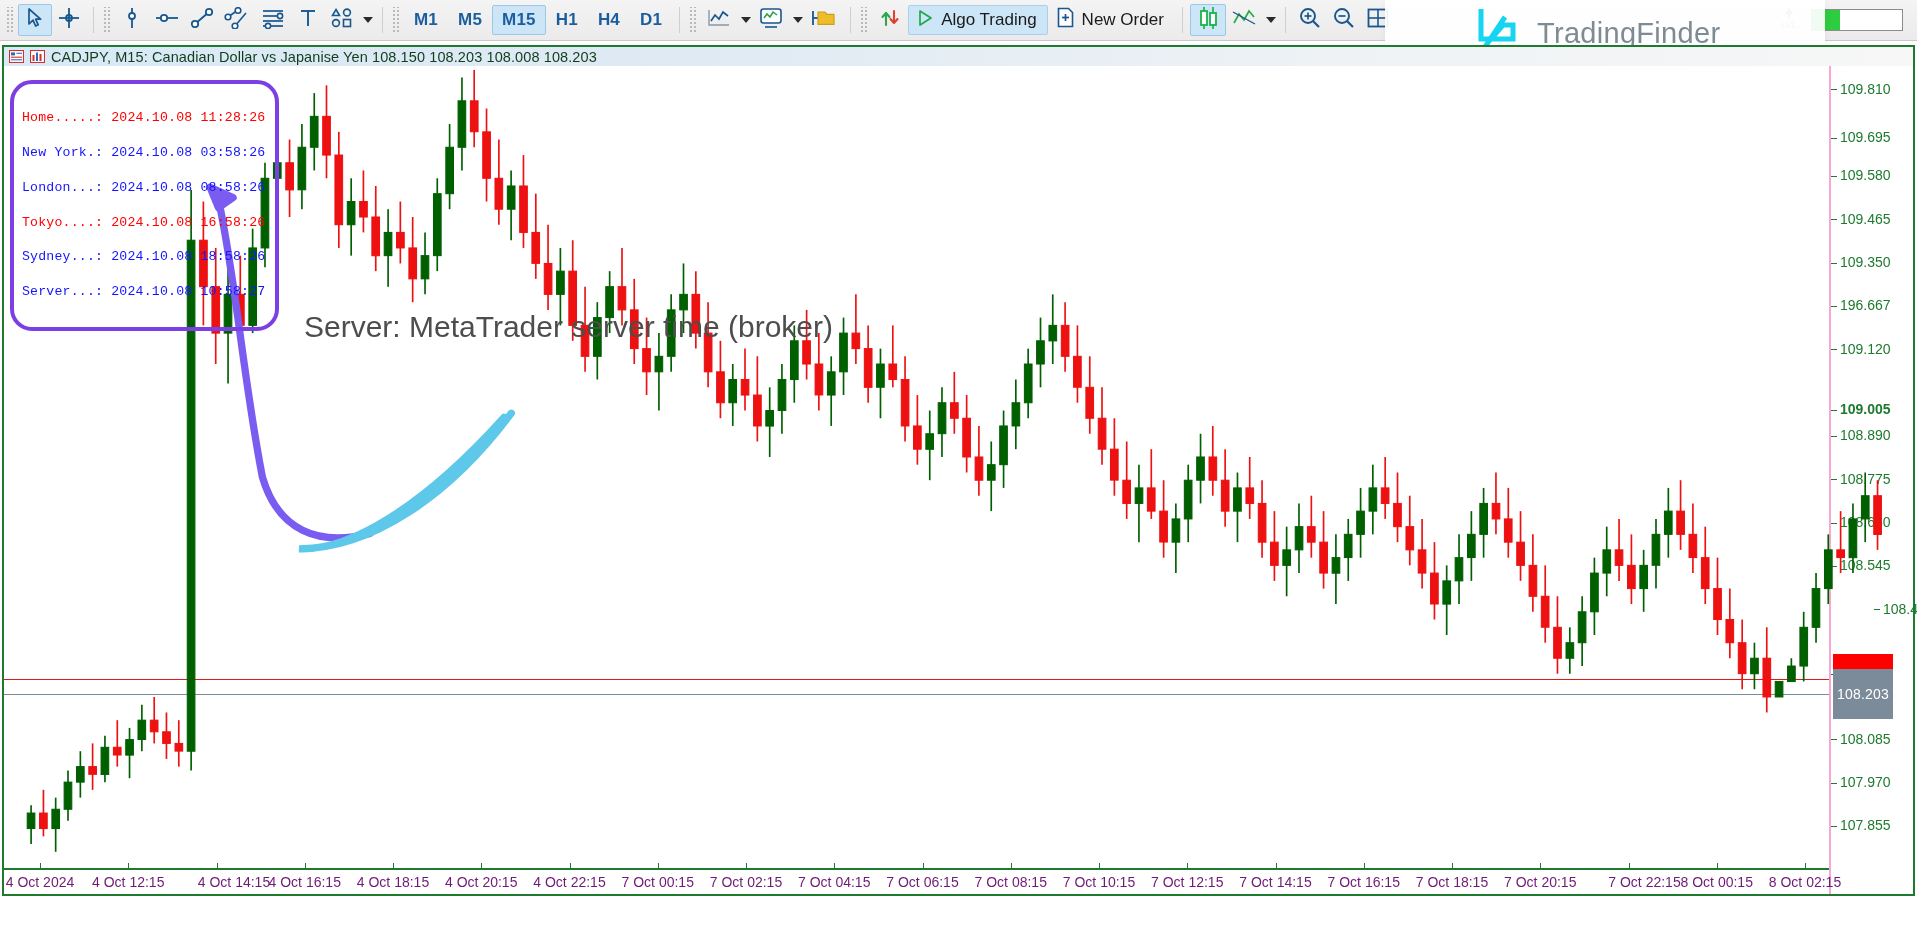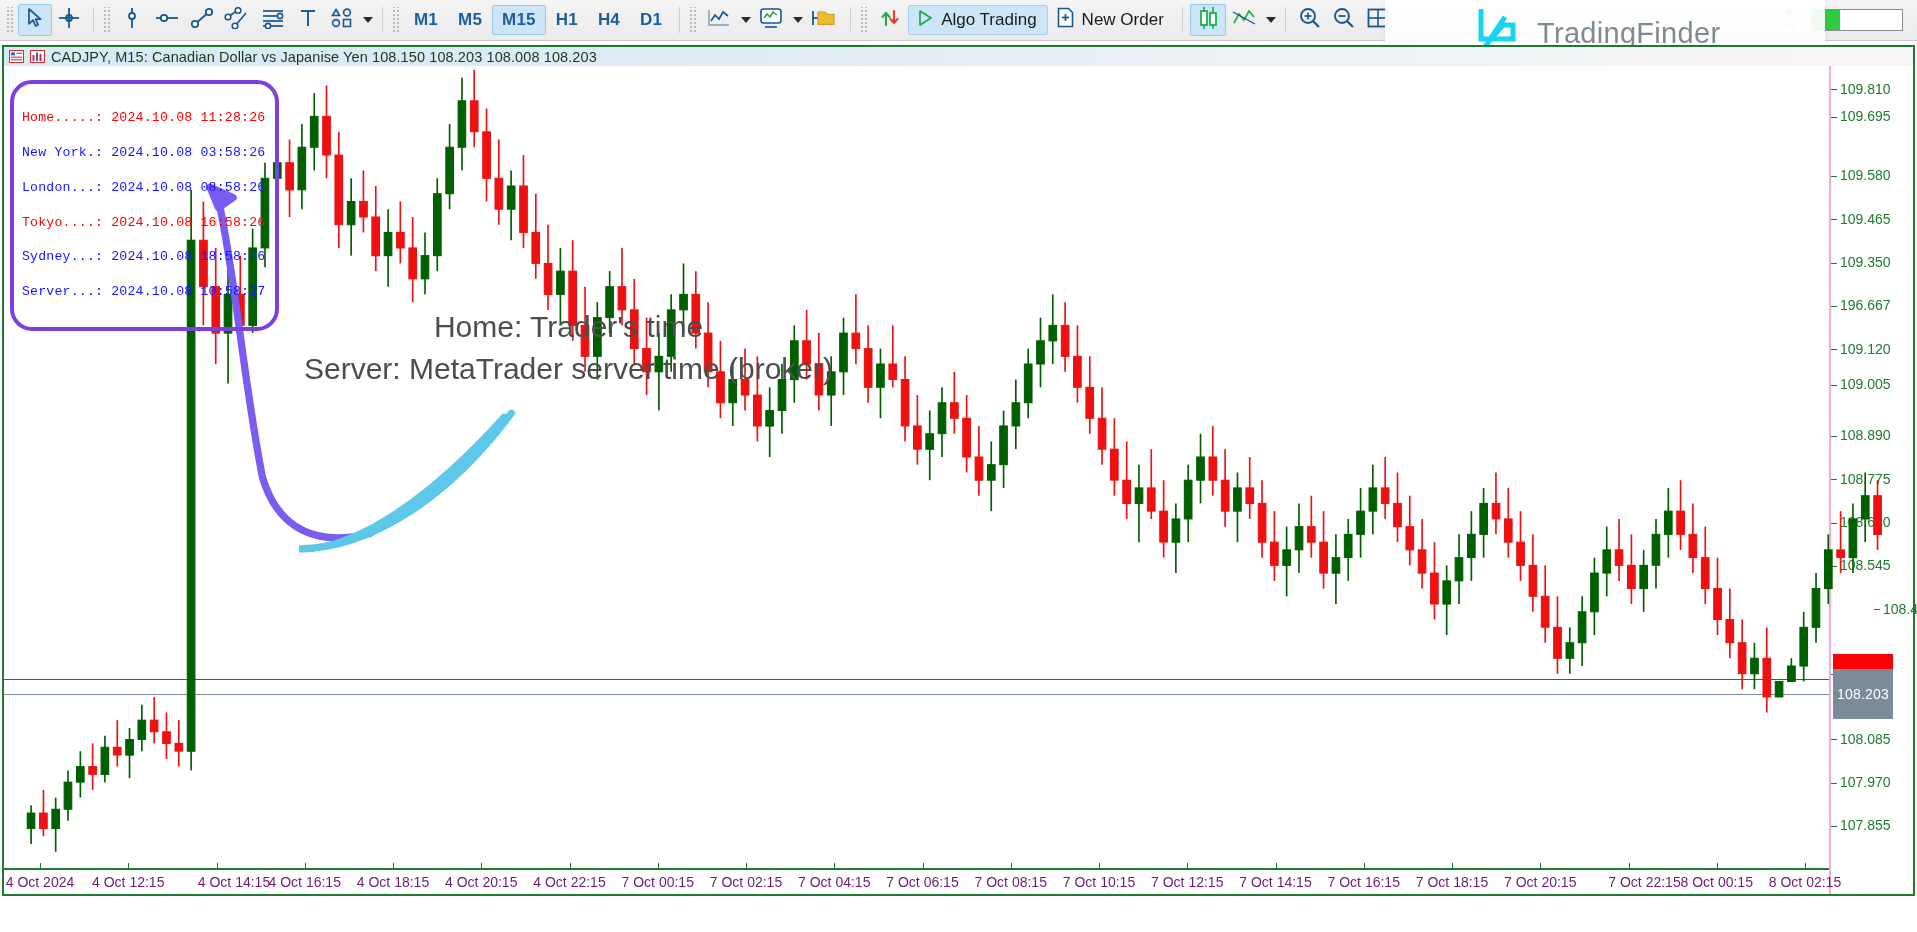--- a/index.html
+++ b/index.html
@@ -729,43 +729,42 @@
       <div class="hline ask" id="ask-line" style="top: 613.449px;"></div>
       <div class="hline bid" id="bid-line" style="top: 628.145px;"></div>
 
       <svg class="overlay" viewBox="0 0 1825 806" preserveAspectRatio="none">
         <path d="M205 130 C 222 210, 228 300, 247 400 C 262 452, 300 468, 350 455" fill="none" stroke="#7b5cf0" stroke-width="7" stroke-linecap="round"></path>
         <path d="M197 118 L205 138 L219 128 Z" fill="#7b5cf0" stroke="#7b5cf0" stroke-width="7" stroke-linejoin="round"></path>
         <path d="M485 338 C 425 420, 350 470, 282 470 C 330 472, 400 430, 478 342" fill="none" stroke="#5ec8ea" stroke-width="7" stroke-linecap="round"></path>
       </svg>
 
       <div class="annot" style="left:300px; top:240px;">
-        <div style="text-align:center">Home: Trader's time</div>
         <div>Server: MetaTrader server time (broker)</div>
       </div>
 
       <div class="time-panel">
         <div class="row tp-red"><span>Home.....: 2024.10.08 11:28:26</span></div>
         <div class="row tp-blue"><span>New York.: 2024.10.08 03:58:26</span></div>
         <div class="row tp-blue"><span>London...: 2024.10.08 08:58:26</span></div>
         <div class="row tp-red"><span>Tokyo....: 2024.10.08 16:58:26</span></div>
         <div class="row tp-blue"><span>Sydney...: 2024.10.08 18:58:26</span></div>
         <div class="row tp-blue"><span>Server...: 2024.10.08 10:58:27</span></div>
       </div>
     </div>
 
     <div class="price-axis" id="price-axis">
         <div class="pa-tick" style="top: 22.6087px;"><span class="dash"></span><span>109.810</span></div>
-        <div class="pa-tick" style="top: 50px; text-align: center;"><span class="dash"></span><span>109.695</span></div>
+        <div class="pa-tick" style="top: 71px; text-align: center;"><span class="dash"></span><span>109.695</span></div>
         <div class="pa-tick" style="top: 109.275px;"><span class="dash"></span><span>109.580</span></div>
         <div class="pa-tick" style="top: 152.609px;"><span class="dash"></span><span>109.465</span></div>
         <div class="pa-tick" style="top: 195.942px;"><span class="dash"></span><span>109.350</span></div>
         <div class="pa-tick" style="top: 239.275px;"><span class="dash"></span><span>196.667</span></div>
         <div class="pa-tick" style="top: 282.609px;"><span class="dash"></span><span>109.120</span></div>
-        <div class="pa-tick" style="top: 318px;"><span class="dash"></span><span>109.005</span></div>
+        <div class="pa-tick" style="top: 343px; font-weight: bold;"><span class="dash"></span><span>109.005</span></div>
         <div class="pa-tick" style="top: 369.275px;"><span class="dash"></span><span>108.890</span></div>
         <div class="pa-tick" style="top: 412.609px;"><span class="dash"></span><span>108.775</span></div>
         <div class="pa-tick" style="top: 455.942px;"><span class="dash"></span><span>108.660</span></div>
         <div class="pa-tick" style="top: 499.275px;"><span class="dash"></span><span>108.545</span></div>
         <div class="pa-tick" style="top: 542.609px; padding-left: 43px;"><span class="dash"></span><span>108.430</span></div>
         <div class="pa-tick" style="top: 607px;"><span class="dash"></span><span>108.315</span></div>
         <div class="pa-tick" style="top: 672.609px;"><span class="dash"></span><span>108.085</span></div>
         <div class="pa-tick" style="top: 715.942px;"><span class="dash"></span><span>107.970</span></div>
         <div class="pa-tick" style="top: 759.275px;"><span class="dash"></span><span>107.855</span></div>
         <div class="pa-badge ask" style="top: 613.449px;">108.242</div>

